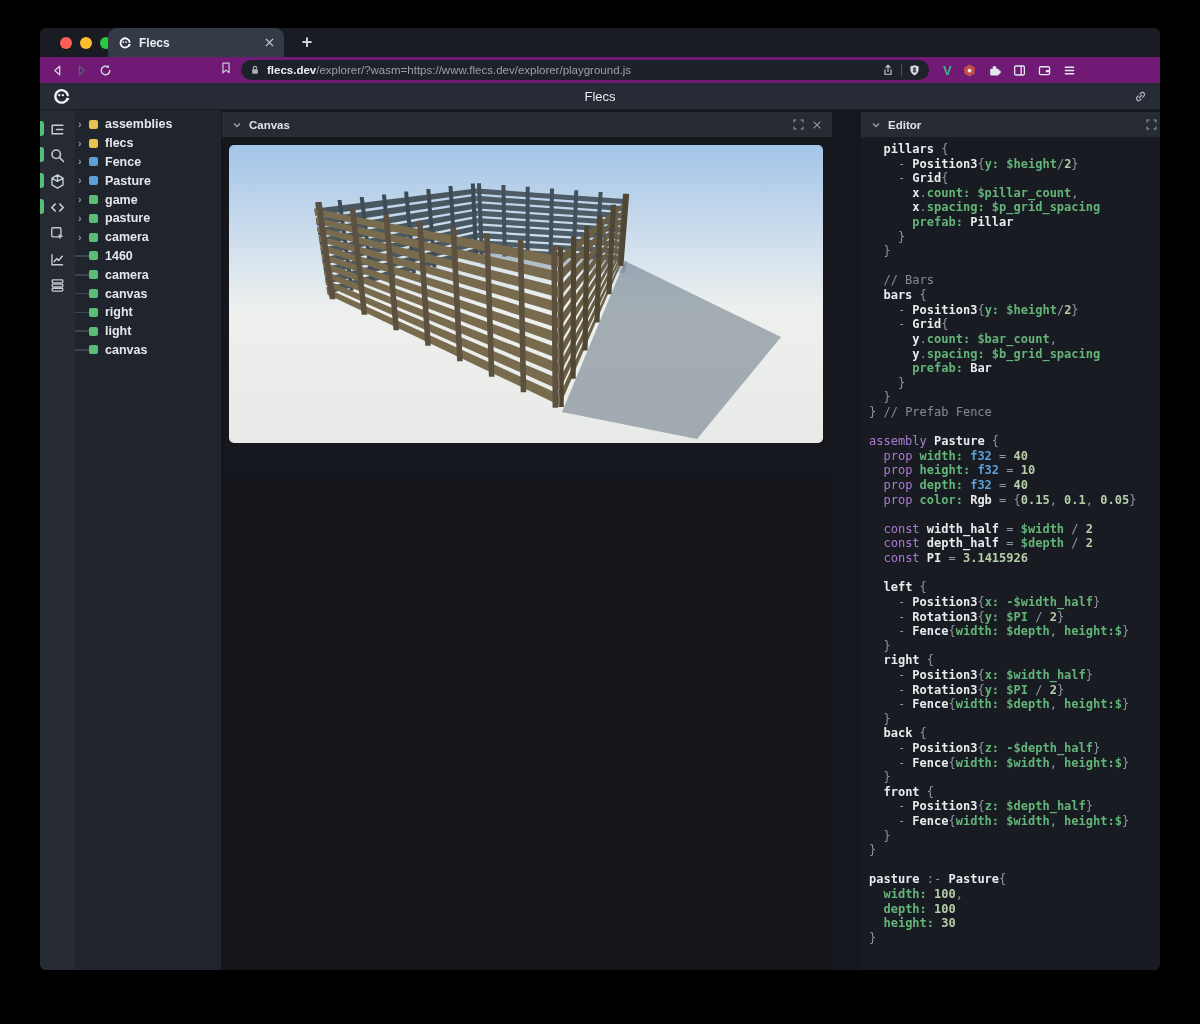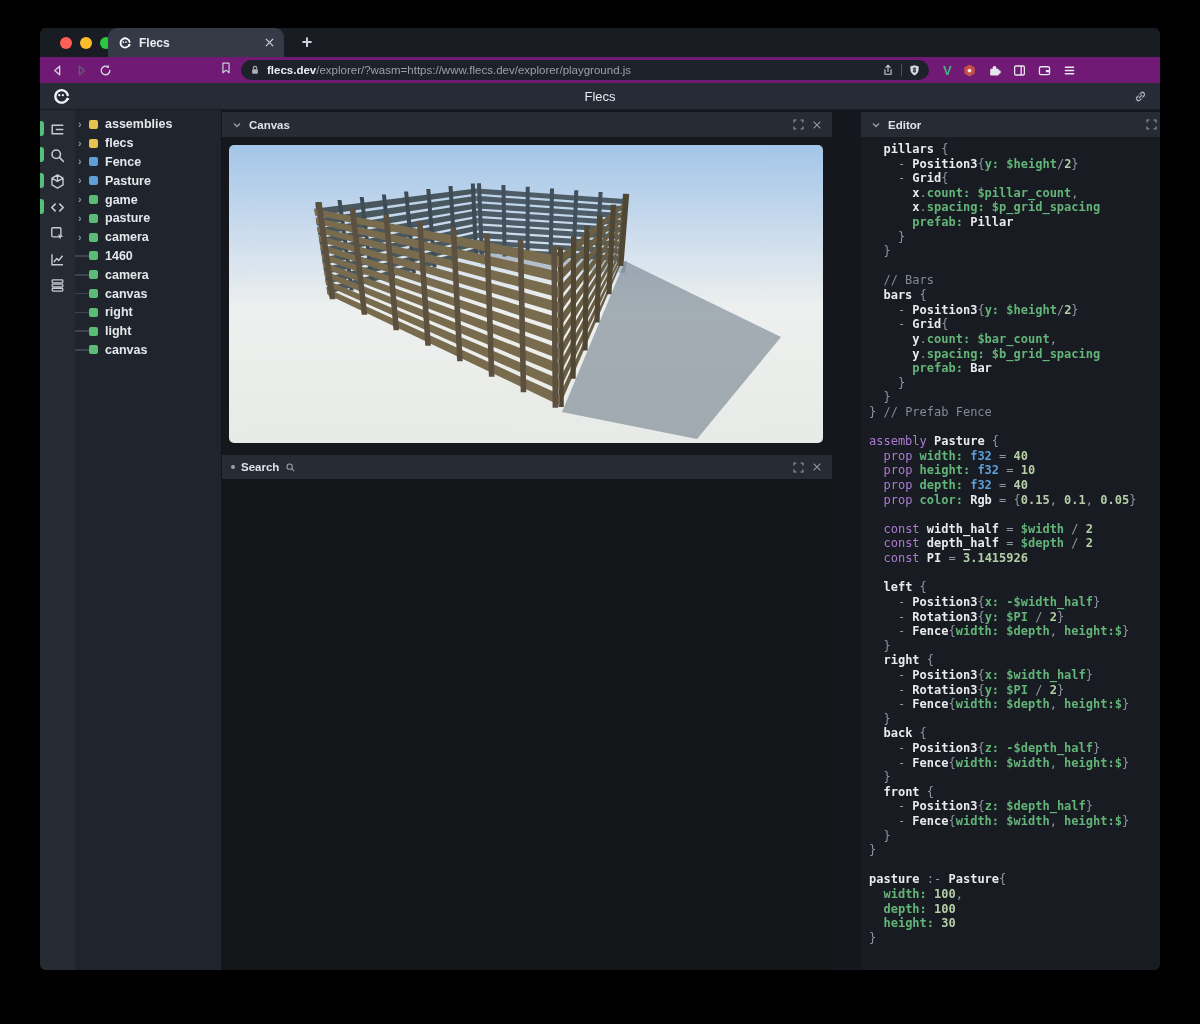--- a/index.html
+++ b/index.html
@@ -406,35 +406,20 @@
                 <polygon points="221.5,82.2 227.1,82.2 233.7,216.2 228.1,216.2" fill="#5c5140"></polygon>
                 <polygon points="255.1,88.5 260.7,88.5 265.5,231.7 259.9,231.7" fill="#5c5140"></polygon>
                 <polygon points="288.7,94.8 294.3,94.8 297.3,247.2 291.7,247.2" fill="#5c5140"></polygon>
                 <polygon points="322.3,101.1 327.9,101.1 329.2,262.7 323.6,262.7" fill="#5c5140"></polygon>
               </g>
           </svg>
         </div>
       </div>
 
       <div class="panel searchPanel">
-        <div class="ph">
-          <span class="dot"></span>
-          <span class="ptitle">Search</span>
-          <svg width="11" height="11" viewBox="0 0 16 16">
-              <circle cx="6.8" cy="6.8" r="3.9" fill="none" stroke="#9aa1ab" stroke-width="1.5"></circle>
-              <path d="M9.8 9.8L13.4 13.4" stroke="#9aa1ab" stroke-width="1.5"></path>
-            </svg>
-          <span class="spacer"></span>
-          <svg width="13" height="13" viewBox="0 0 16 16">
-              <path d="M2.5 5.5v-3h3M10.5 2.5h3v3M13.5 10.5v3h-3M5.5 13.5h-3v-3" fill="none" stroke="#949ba5" stroke-width="1.4"></path>
-            </svg>
-          <svg width="12" height="12" viewBox="0 0 16 16">
-              <path d="M3.5 3.5l9 9M12.5 3.5l-9 9" stroke="#949ba5" stroke-width="1.4"></path>
-            </svg>
-        </div>
         <div class="pbody"></div>
       </div>
     </div>
 
     <div class="editor">
       <div class="panel editorPanel">
         <div class="ph">
           <svg width="12" height="12" viewBox="0 0 16 16">
               <path d="M4 6l4 4 4-4" fill="none" stroke="#9aa1ab" stroke-width="1.7"></path>
             </svg>

